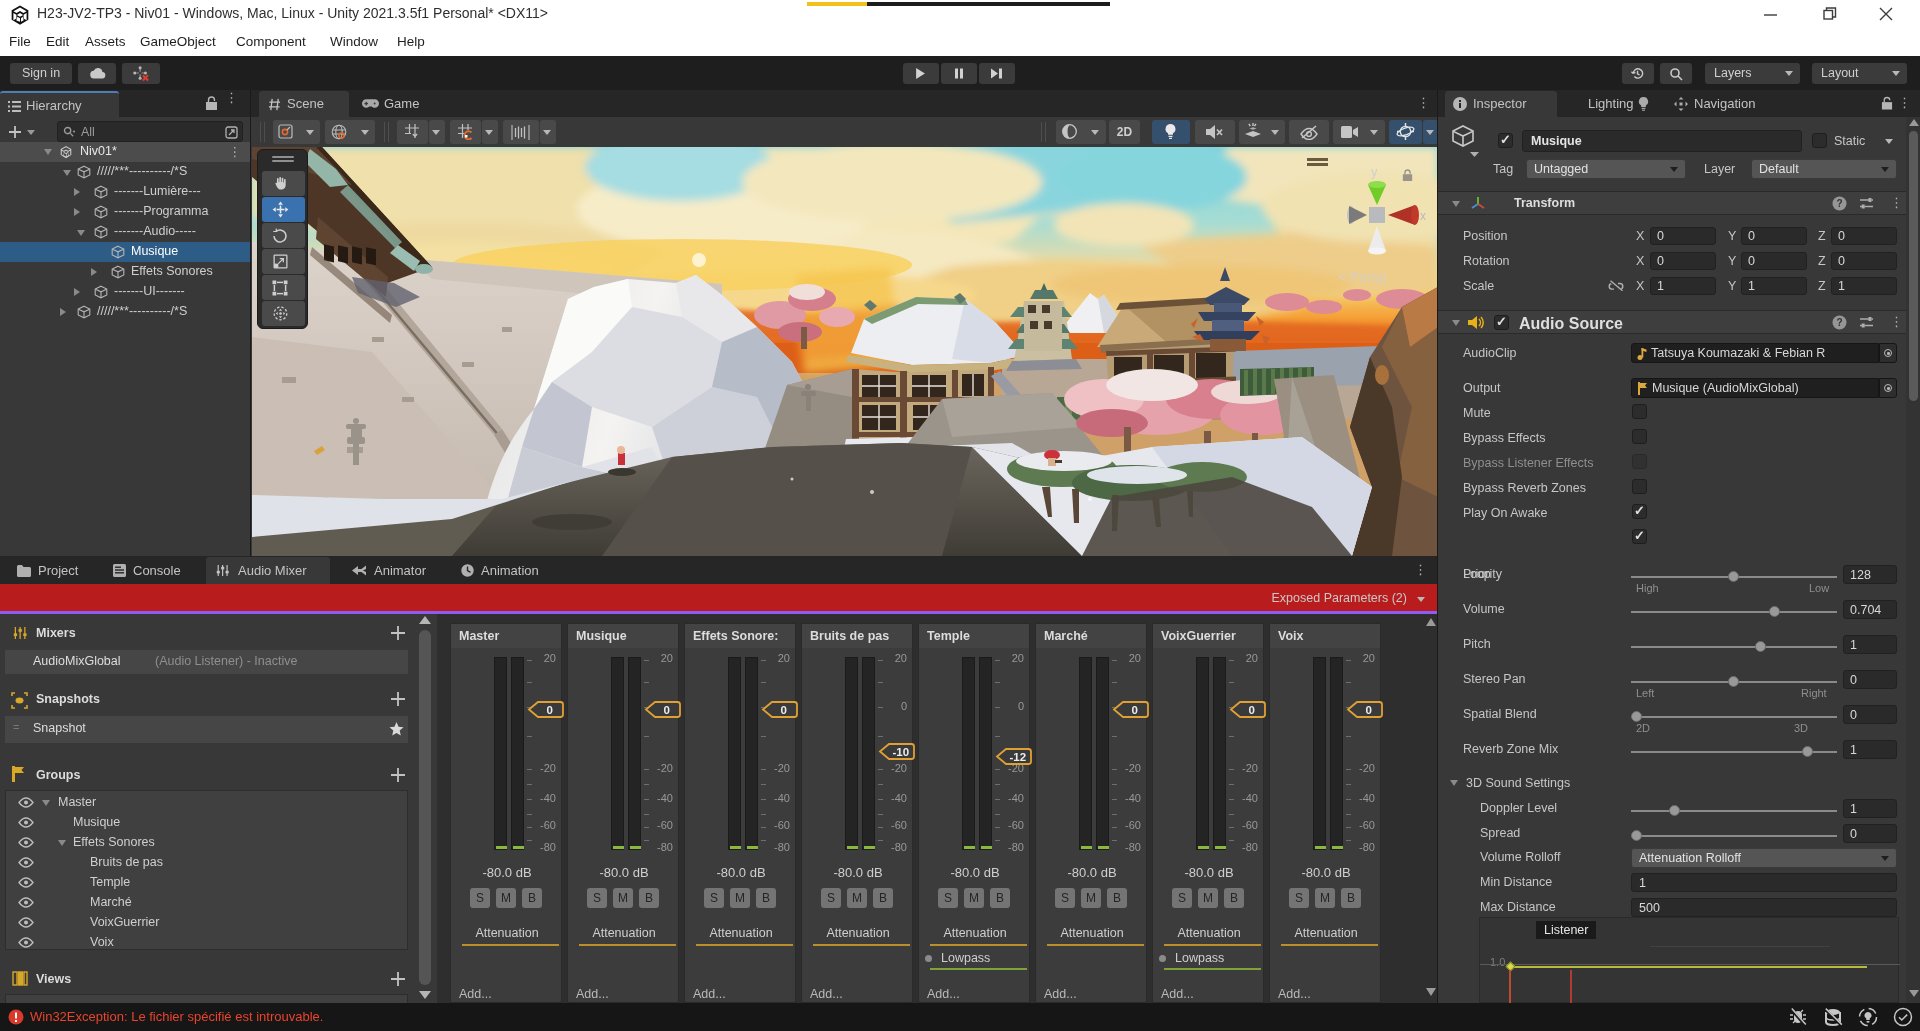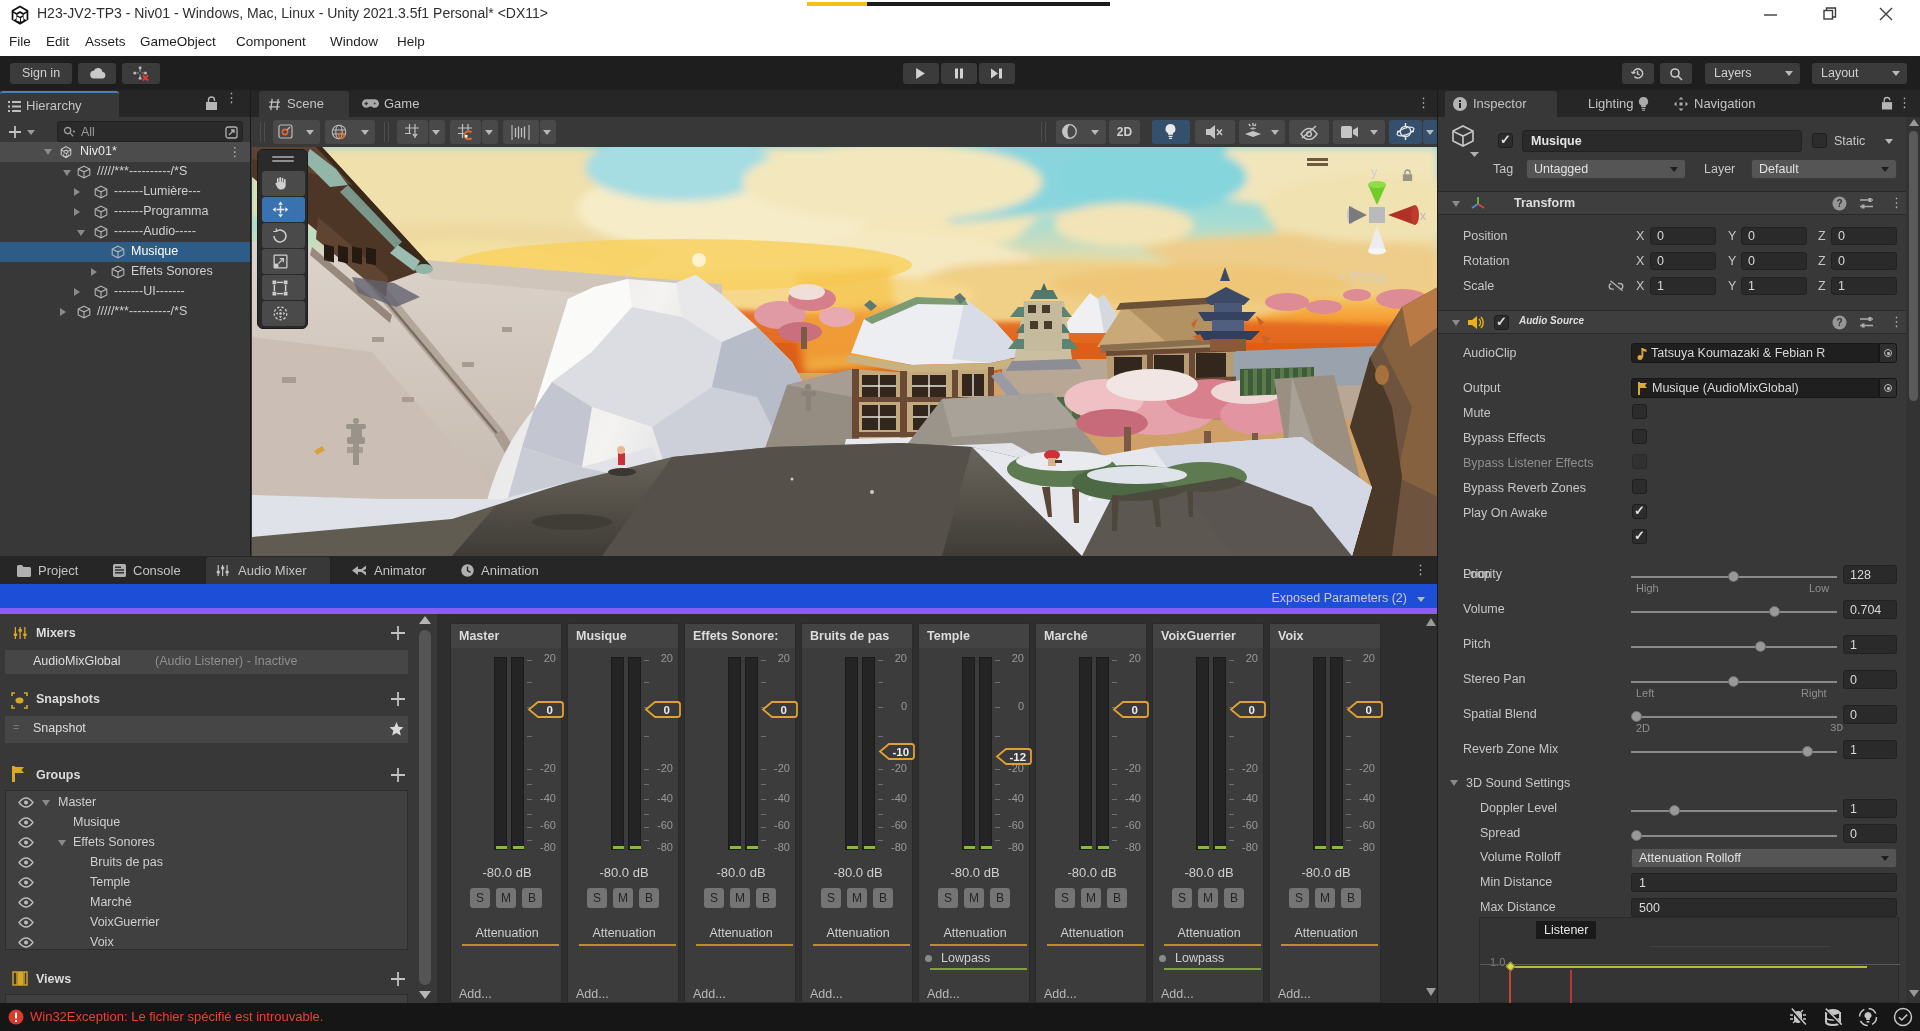--- a/index.html
+++ b/index.html
@@ -868,21 +868,21 @@
       <span class="lbl" style="left:380px;top:189px;">Z</span>
       <div class="fld xyz" style="left:393px;top:187px;">1</div>
 
   <div class="abs comphead" style="left:0;top:220px;">
     <div class="tri down" style="left:14px;top:9px;"></div>
     <svg class="abs" style="left:30px;top:4px" width="16" height="15" viewBox="0 0 16 15" fill="#e8b117">
           <path d="M0 5h4l5-4v13l-5-4H0z"></path>
           <path d="M11 4a5 5 0 0 1 0 7M13 2a8 8 0 0 1 0 11" stroke="#e8b117" stroke-width="1.5" fill="none"></path>
         </svg>
     <div class="chk on" style="left:56px;top:4px;"></div>
-    <span class="abs" style="left:81px;top:4px;font-weight:bold;color:#dedede;font-size:10px;font-style:italic;">Audio Source</span>
+    <span class="abs" style="left:81px;top:4px;font-weight:bold;color:#dedede;font-size:16px;">Audio Source</span>
     <svg class="abs" style="left:394px;top:4px" width="15" height="15" viewBox="0 0 15 15">
           <circle cx="7.5" cy="7.5" r="7" fill="#969696"></circle>
           <text x="4.6" y="11" font-size="10" font-weight="bold" fill="#333">?</text>
         </svg>
     <svg class="abs" style="left:421px;top:5px" width="15" height="13" viewBox="0 0 15 13" stroke="#adadad" stroke-width="1.5" fill="none">
           <path d="M1 3h9M12.5 3h1.5M1 9.5h2M5.5 9.5H14"></path>
           <rect x="9.5" y="1" width="3" height="4" fill="#adadad" stroke="none"></rect>
           <rect x="2.7" y="7.5" width="3" height="4" fill="#adadad" stroke="none"></rect>
         </svg>
     <div class="abs" style="left:452px;top:3px;color:#b5b5b5;font-size:13px;">⋮</div>
@@ -946,21 +946,21 @@
       </div>
       <div class="fld val" style="left:405px;top:580px;">0</div>
   <span class="lbl small" style="left:198px;top:597px;">Left</span>
       <span class="lbl small" style="left:363px;top:597px;">Right</span>
   <span class="lbl" style="left:25px;top:617px;">Spatial Blend</span>
       <div class="slider" style="left:193px;top:626px;">
         <div class="knob" style="left:0px"></div>
       </div>
       <div class="fld val" style="left:405px;top:615px;">0</div>
   <span class="lbl small" style="left:198px;top:632px;">2D</span>
-      <span class="lbl small" style="left:392px;top:632px;font-family:Liberation Mono, monospace;">3D</span>
+      <span class="lbl small" style="left:356px;top:632px;">3D</span>
   <span class="lbl" style="left:25px;top:652px;">Reverb Zone Mix</span>
       <div class="slider" style="left:193px;top:661px;">
         <div class="knob" style="left:171px"></div>
       </div>
       <div class="fld val" style="left:405px;top:650px;">1</div>
   <div class="tri down" style="left:12px;top:690px;"></div>
   <span class="lbl" style="left:28px;top:686px;">3D Sound Settings</span>
   <span class="lbl" style="left:42px;top:711px;">Doppler Level</span>
       <div class="slider" style="left:193px;top:720px;">
         <div class="knob" style="left:38px"></div>
@@ -1039,21 +1039,21 @@
     </div>
     <div class="tab inactive" style="left:452px;width:104px;">
       <svg width="13" height="13" style="margin:7px 0 0 9px" viewBox="0 0 13 13">
             <circle cx="6.5" cy="6.5" r="6.2" fill="#b0b0b0"></circle>
             <path d="M6.5 2.5v4l3 1.8" stroke="#262626" stroke-width="1.4" fill="none"></path>
           </svg>
       <span style="position:absolute;left:29px;top:1px;">Animation</span>
     </div>
     <div style="position:absolute;right:10px;top:6px;color:#b5b5b5;font-size:13px;">⋮</div>
   </div>
-  <div class="abs" style="left:0;top:28px;width:1437px;height:30px;background:#1d4ed8;border-bottom:6px solid #8b5cf6;">
+  <div class="abs" style="left:0;top:28px;width:1437px;height:30px;background:#b91c1c;border-bottom:3px solid #8b5cf6;">
     <span class="abs" style="right:30px;top:7px;font-size:12.5px;color:#c9c9c9;">Exposed Parameters (2)</span>
     <div class="caret" style="right:12px;top:13px;"></div>
   </div>
   
   <div class="abs" style="left:437px;top:58px;width:1000px;height:389px;background:#2e2e2e;"></div>
   <div class="strip" style="left:450px;top:67px;">
       <span class="abs" style="left:8px;top:5px;font-weight:bold;font-size:12.5px;color:#dcdcdc;white-space:nowrap;">Master</span>
       <div class="meter" style="left:43px;"></div>
         <div class="meter" style="left:60px;"></div>
       <div class="abs" style="left:45px;top:222px;width:11px;height:3px;background:#8ab83c;"></div>

